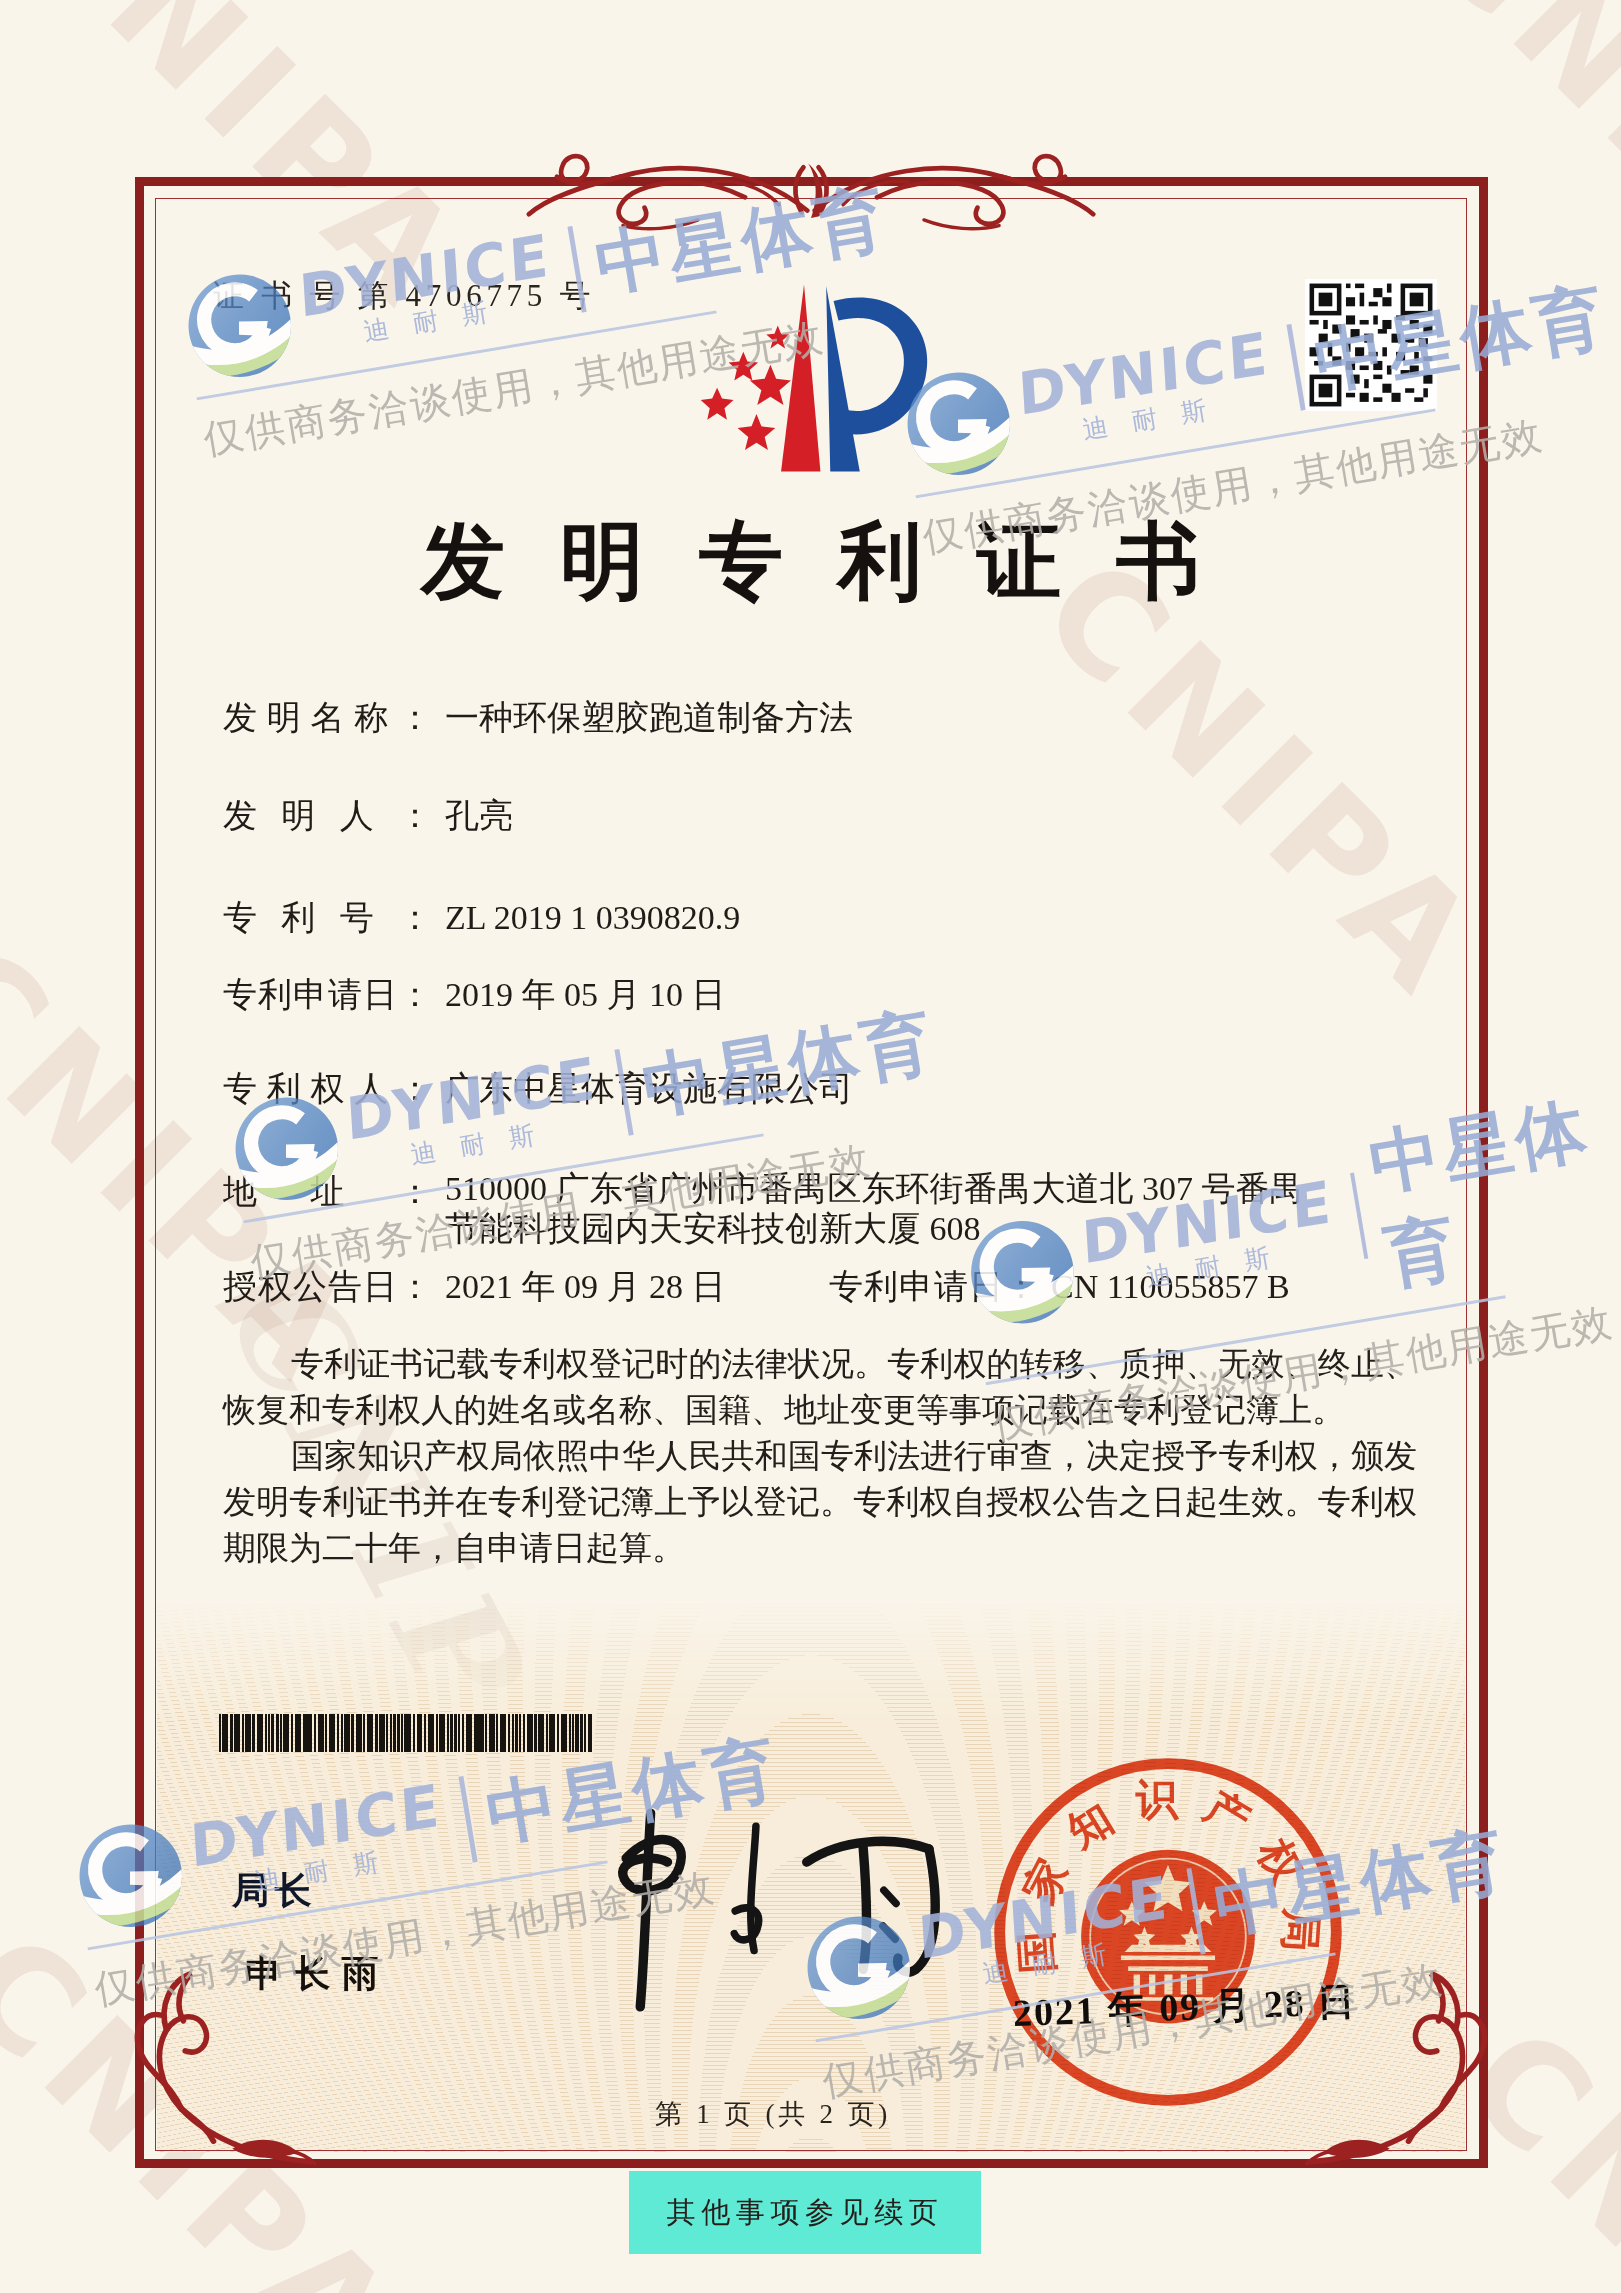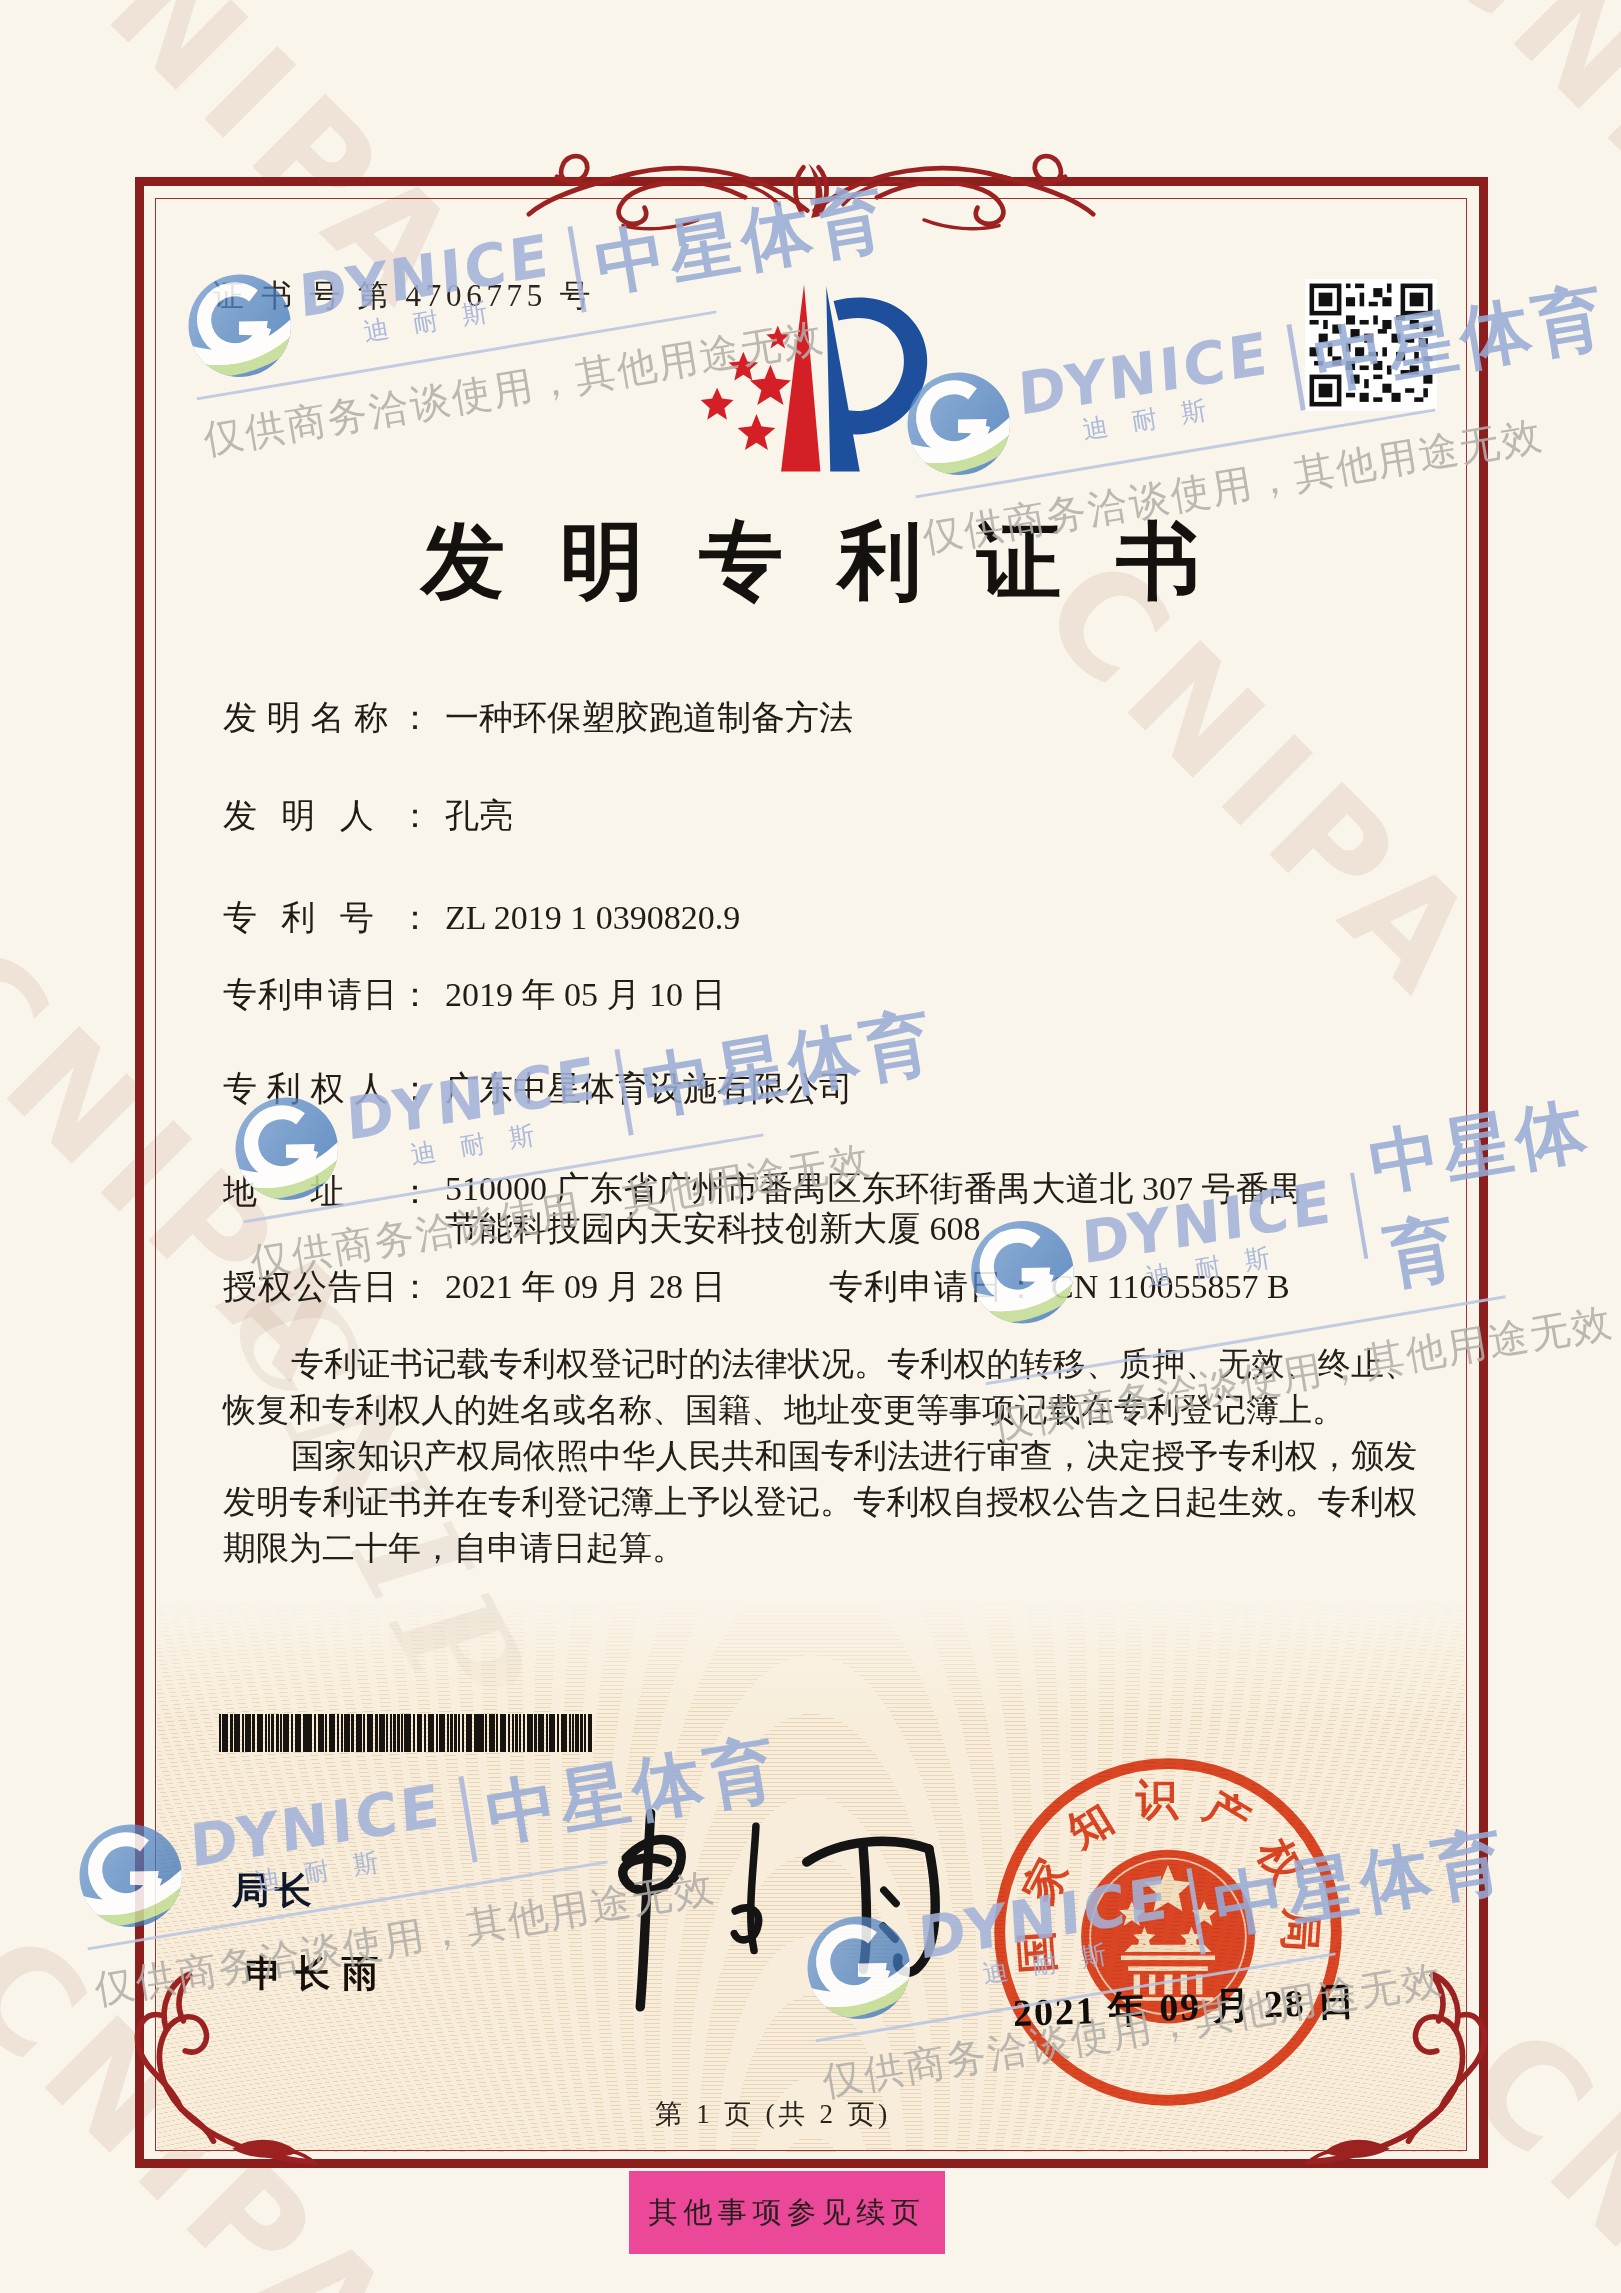--- a/index.html
+++ b/index.html
@@ -50,21 +50,21 @@
   .body-text p{margin:0;text-indent:68px;}
   .barcode{position:absolute;left:219px;top:1714px;width:373px;height:38px;z-index:4;
     background-image:
       repeating-linear-gradient(90deg,#17130e 0 1.9px,rgba(0,0,0,0) 1.9px 3.8px),
       repeating-linear-gradient(90deg,#17130e 0 0.9px,rgba(0,0,0,0) 0.9px 6.6px),
       repeating-linear-gradient(90deg,rgba(0,0,0,0) 0 2.8px,#17130e 2.8px 6.6px,rgba(0,0,0,0) 6.6px 12.2px);}
   .signer-title{position:absolute;left:232px;top:1866px;font-size:37px;font-weight:700;letter-spacing:5.6px;color:#0f172a;}
   .signer-name{position:absolute;left:229px;top:1949px;font-size:37px;font-weight:700;letter-spacing:11.3px;color:#16110d;margin-left:16px;}
   .signature{position:absolute;left:560px;top:1800px;z-index:4;}
   .page-no{position:absolute;left:0;right:75px;top:2096px;text-align:center;font-size:27px;letter-spacing:3.8px;color:#2a241e;}
-  .note-box{position:absolute;left:629px;top:2171px;width:316px;height:83px;background:#ec4899;z-index:4;
+  .note-box{position:absolute;left:629px;top:2171px;width:352px;height:83px;background:#5eead4;z-index:4;
     display:flex;align-items:center;justify-content:center;}
   .note-box span{font-size:29px;letter-spacing:5.6px;color:#241f1a;}
   
   .seal{position:absolute;left:987px;top:1751px;z-index:5;mix-blend-mode:multiply;opacity:.95;}
   .seal text{font-family:"Liberation Serif","DejaVu Serif",serif;font-weight:700;}
   .seal-date{position:absolute;left:1013px;top:1983px;width:282px;z-index:6;
     font-size:38px;font-weight:700;letter-spacing:1.9px;color:#100d0a;transform:rotate(-2deg);white-space:nowrap;}
   
   .wm{position:absolute;z-index:7;transform:rotate(-9.5deg);transform-origin:left top;opacity:.87;pointer-events:none;}
   .wm-row{display:flex;align-items:center;}

